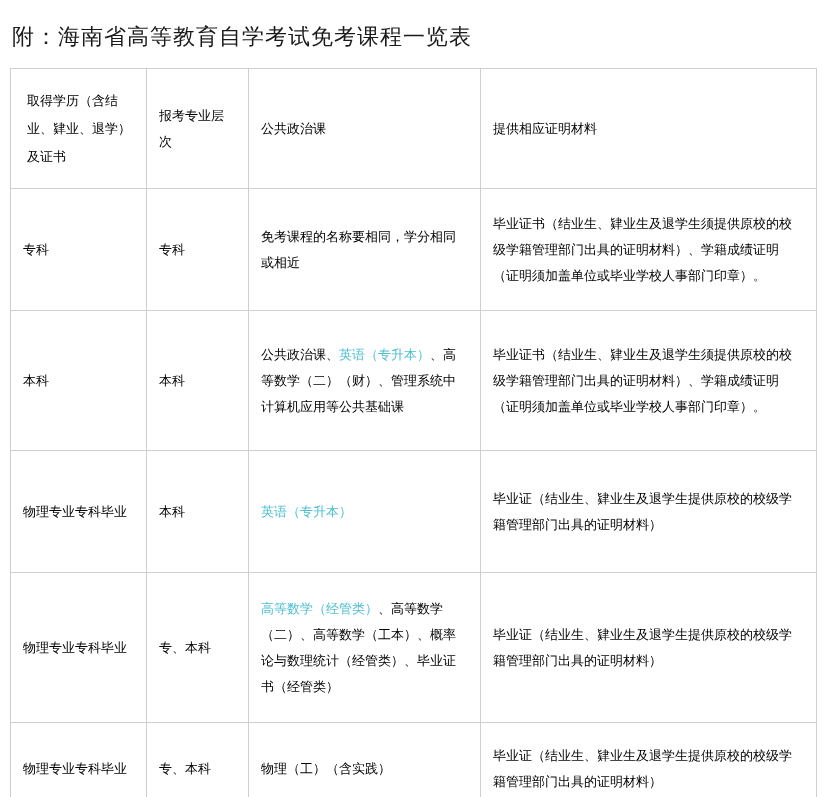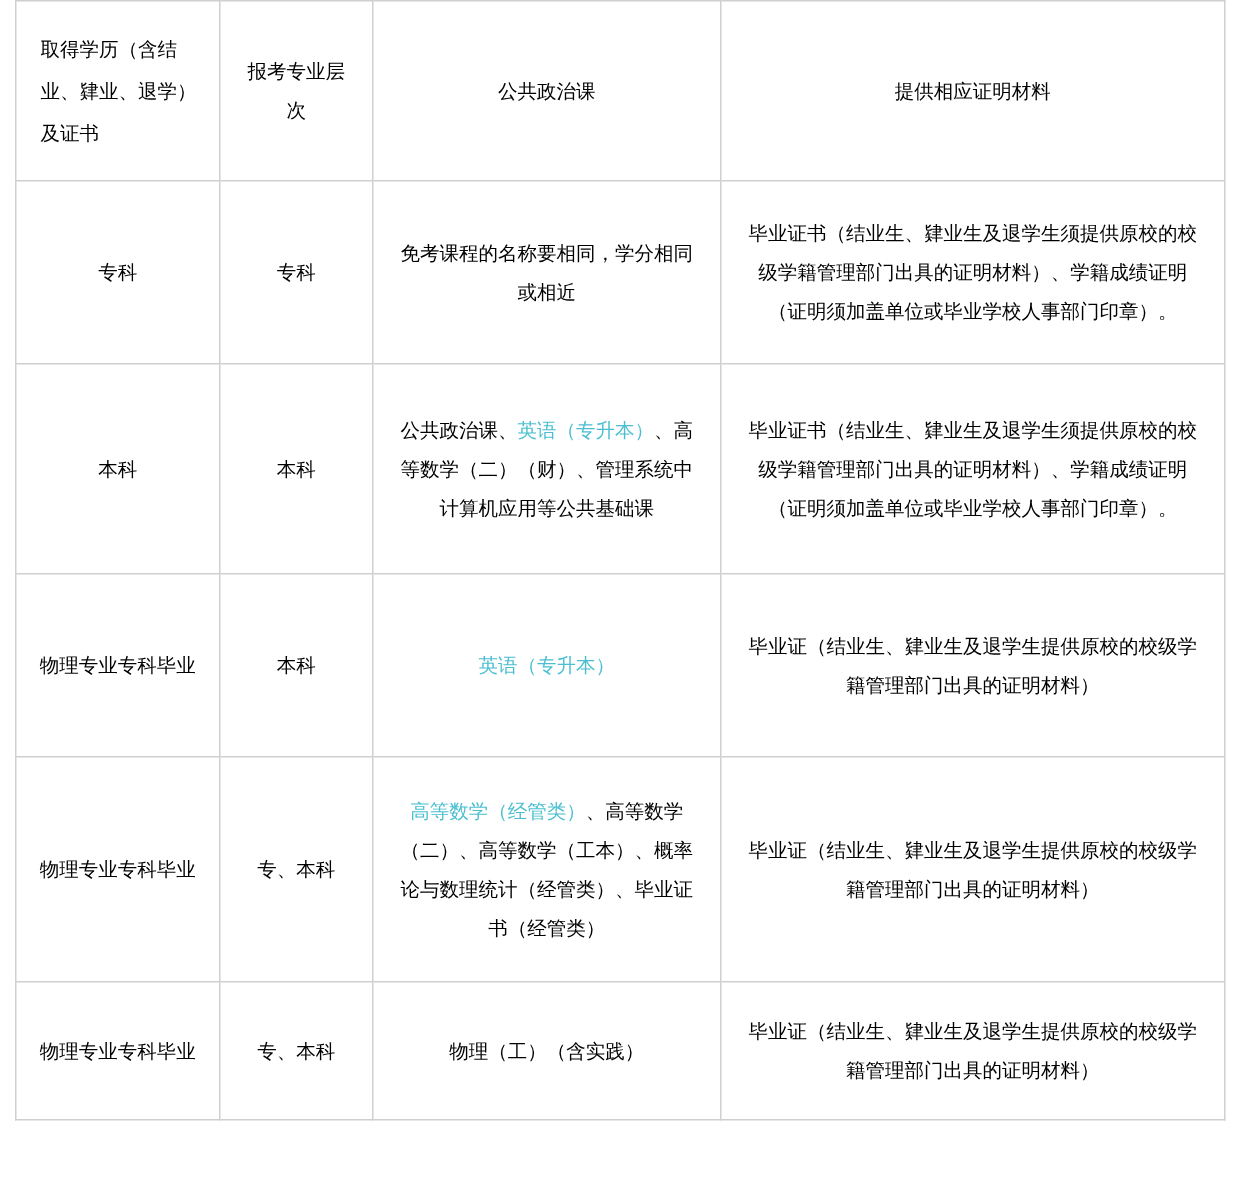--- a/index.html
+++ b/index.html
@@ -37,21 +37,21 @@
   }
   table.exempt-table td,
   table.exempt-table th {
     border: 1px solid #cfcfcf;
     vertical-align: middle;
     font-size: 13px;
     line-height: 26px;
     padding: 10px 12px;
     box-sizing: border-box;
     font-weight: normal;
-    text-align: center;
+    text-align: left;
   }
   col.c1 { width: 136px; }
   col.c2 { width: 102px; }
   col.c3 { width: 232px; }
   col.c4 { width: 336px; }
 
   thead td {
     text-align: center;
     height: 120px;
   }
@@ -77,20 +77,21 @@
   .r2 td { height: 140px; font-family: Liberation Serif, serif; }
   .r3 td { height: 122px; }
   .r4 td { height: 150px; }
   .r5 td { height: 92px; }
 </style>
 </head>
 <body>
 
 <div class="page">
 
+  <div class="doc-title">附：海南省高等教育自学考试免考课程一览表</div>
 
   <table class="exempt-table">
     <colgroup>
       <col class="c1">
         <col class="c2">
         <col class="c3">
         <col class="c4">
     </colgroup>
     <thead>
       <tr>

